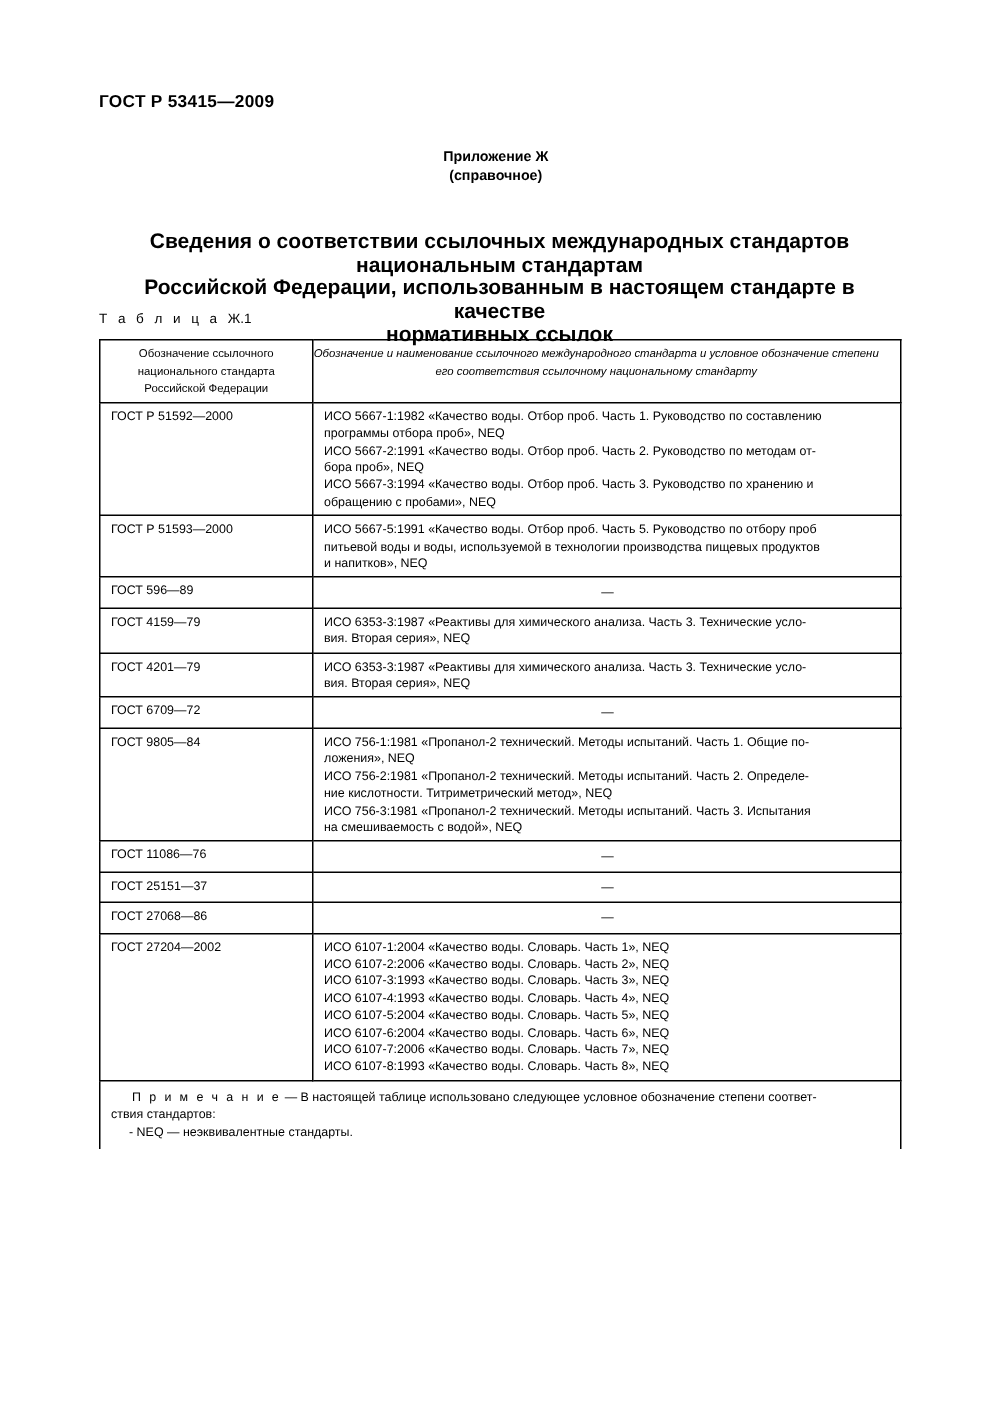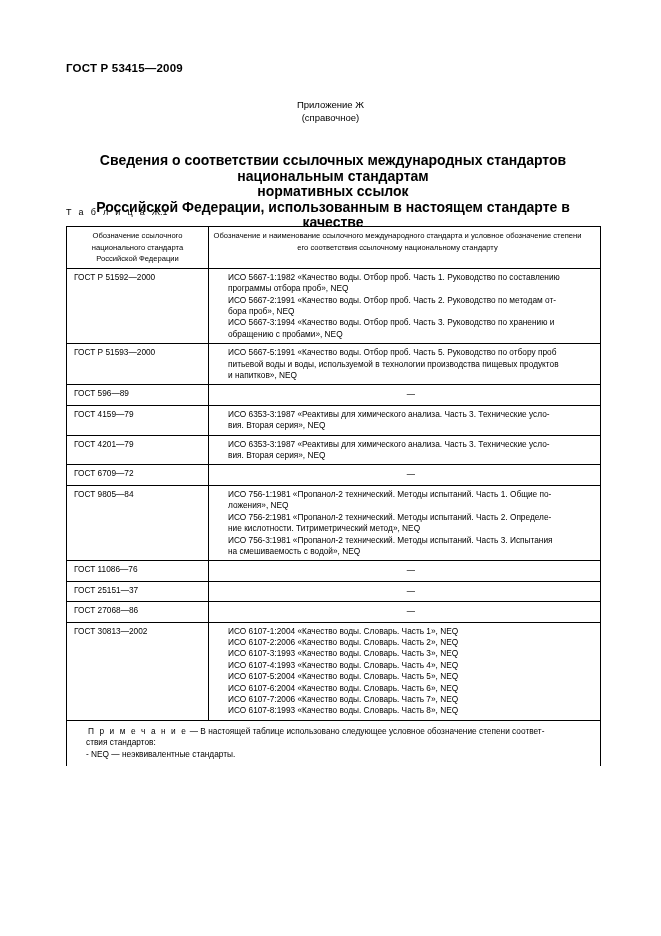--- a/index.html
+++ b/index.html
@@ -35,21 +35,21 @@
   }
 
   
   .annex-block {
     position: absolute;
     left: 0;
     top: 98px;
     width: 661px;
     text-align: center;
     font-size: 9.5px;
-    font-weight: normal;
+    font-weight: bold;
     line-height: 13px;
   }
 
   
   .annex-title {
     position: absolute;
     left: 66px;
     top: 153px;
     width: 534px;
     text-align: center;
@@ -91,31 +91,31 @@
   col.c-right { width: 392px; }
 
   thead th {
     text-align: center;
     vertical-align: middle;
     padding: 6px 8px;
     line-height: 11.6px;
     font-size: 7.6px;
   }
   thead th.h-left { padding-left: 6px; padding-right: 6px; }
-  thead th.h-right { padding-left: 0; padding-right: 14px; }
+  thead th.h-right { padding-left: 0; padding-right: 14px; font-style: italic; }
 
   td.code-cell { white-space: nowrap; }
   td.desc-cell { }
   td.desc-cell.dash {
     text-align: center;
     vertical-align: middle;
     padding-top: 4px;
     padding-bottom: 4px;
   }
-  .line { display: block; margin-left: 12px; }
+  .line { display: block; }
 
   tfoot td.note-cell {
     padding: 5px 7px 6px 7px;
     line-height: 11.6px;
   }
   .note-label {
     letter-spacing: 1.6px;
   }
   .note-indent { display: block; text-indent: 14px; }
   .note-sub { display: block; text-indent: 12px; }
@@ -135,22 +135,22 @@
 
   <div class="doc-header">ГОСТ Р 53415—2009</div>
 
   <div class="annex-block">
     <div>Приложение Ж</div>
     <div>(справочное)</div>
   </div>
 
   <div class="annex-title">
     <div>Сведения о соответствии ссылочных международных стандартов национальным стандартам</div>
+    <div>Российской Федерации, использованным в настоящем стандарте в качестве</div>
     <div>нормативных ссылок</div>
-    <div>Российской Федерации, использованным в настоящем стандарте в качестве</div>
   </div>
 
   <div class="table-caption">
     <span>Т а б л и ц а</span>
     <span class="cap-num">Ж.1</span>
   </div>
 
   <table class="ref-table">
     <colgroup>
       <col class="c-left">
@@ -231,21 +231,21 @@
             <span class="line">—</span>
           </td>
         </tr>
         <tr>
           <td class="code-cell">ГОСТ 27068—86</td>
           <td class="desc-cell dash">
             <span class="line">—</span>
           </td>
         </tr>
         <tr>
-          <td class="code-cell">ГОСТ 30813—2002</td>
+          <td class="code-cell">ГОСТ 27204—2002</td>
           <td class="desc-cell">
             <span class="line">ИСО 6107-1:2004 «Качество воды. Словарь. Часть 1», NEQ</span>
             <span class="line">ИСО 6107-2:2006 «Качество воды. Словарь. Часть 2», NEQ</span>
             <span class="line">ИСО 6107-3:1993 «Качество воды. Словарь. Часть 3», NEQ</span>
             <span class="line">ИСО 6107-4:1993 «Качество воды. Словарь. Часть 4», NEQ</span>
             <span class="line">ИСО 6107-5:2004 «Качество воды. Словарь. Часть 5», NEQ</span>
             <span class="line">ИСО 6107-6:2004 «Качество воды. Словарь. Часть 6», NEQ</span>
             <span class="line">ИСО 6107-7:2006 «Качество воды. Словарь. Часть 7», NEQ</span>
             <span class="line">ИСО 6107-8:1993 «Качество воды. Словарь. Часть 8», NEQ</span>
           </td>

